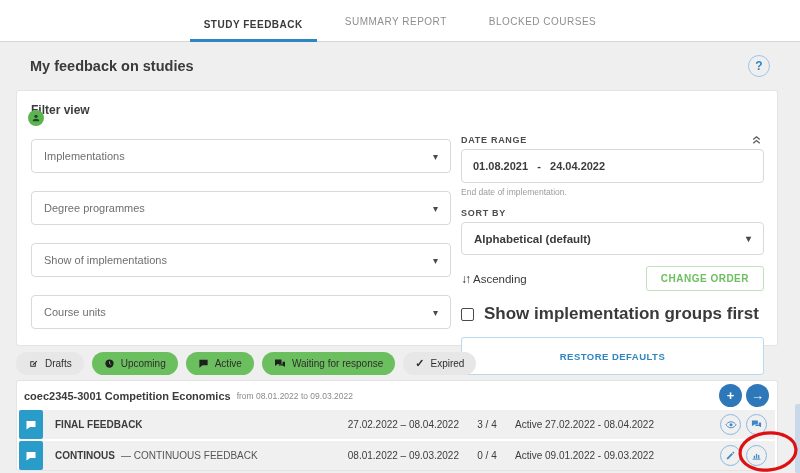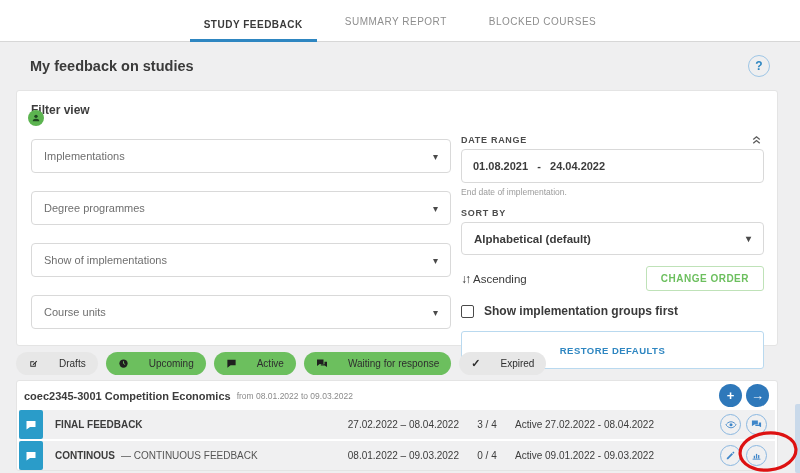--- a/index.html
+++ b/index.html
@@ -43,28 +43,28 @@
   .helper { font-size:8.5px; color:#9b9b9b; margin:4px 0 11px; }
   .select.sort { height:33px; margin-bottom:0; color:#3a3a3a; font-weight:600; font-size:11.5px; }
   .asc-row { margin-top:11px; display:flex; align-items:center; }
   .sort-glyph { font-size:12px; font-weight:bold; letter-spacing:-2px; color:#2e2e2e; margin-right:4px; }
   .asc-label { font-size:11.5px; color:#3a3a3a; }
   .change-order { margin-left:auto; background:#fff; border:1px solid #bfe2b8; border-radius:3px;
                   color:var(--green,#6cbf5e); font-size:10px; font-weight:bold; letter-spacing:.05em;
                   padding:6px 14px; cursor:pointer; font-family:"Liberation Sans",sans-serif; }
   .check-row { margin-top:13px; display:flex; align-items:center; }
   .checkbox { width:13px; height:13px; border:1.5px solid #4a4a4a; border-radius:2px; background:#fff; cursor:pointer; }
-  .check-label { font-size:12px; font-weight:600; color:#3a3a3a; margin-left:10px; }
+  .check-label { font-size:17px; font-weight:600; color:#3a3a3a; margin-left:10px; }
   .restore-btn { margin-top:13px; width:100%; height:38px; background:#fff; border:1px solid #b9d9ef;
                  border-radius:3px; color:var(--accent-blue,#2e86c1); font-size:9.5px; font-weight:bold;
                  letter-spacing:.05em; cursor:pointer; font-family:"Liberation Sans",sans-serif; }
 
   
   .chips { position:absolute; left:16px; top:352px; display:flex; gap:8px; }
-  .chip { height:23px; border-radius:12px; padding:0 12px; display:flex; align-items:center; gap:20px;
+  .chip { height:23px; border-radius:12px; padding:0 12px; display:flex; align-items:center; gap:6px;
           font-size:10px; color:#2e2e2e; cursor:pointer; }
   .chip.gray { background:#e7e7e7; }
   .chip.green { background:var(--green,#6cbf5e); }
   .chip svg, .chip .glyph { flex:none; }
   .chip .glyph { font-size:11px; font-weight:bold; color:#2e2e2e; }
 
   
   .course-card { position:absolute; left:16px; top:380px; width:762px; height:91px; overflow:hidden; }
   .course-head { height:29px; display:flex; align-items:center; padding:0 8px 0 7px; }
   .course-title { font-size:11px; font-weight:bold; color:#3b3b3b; }

